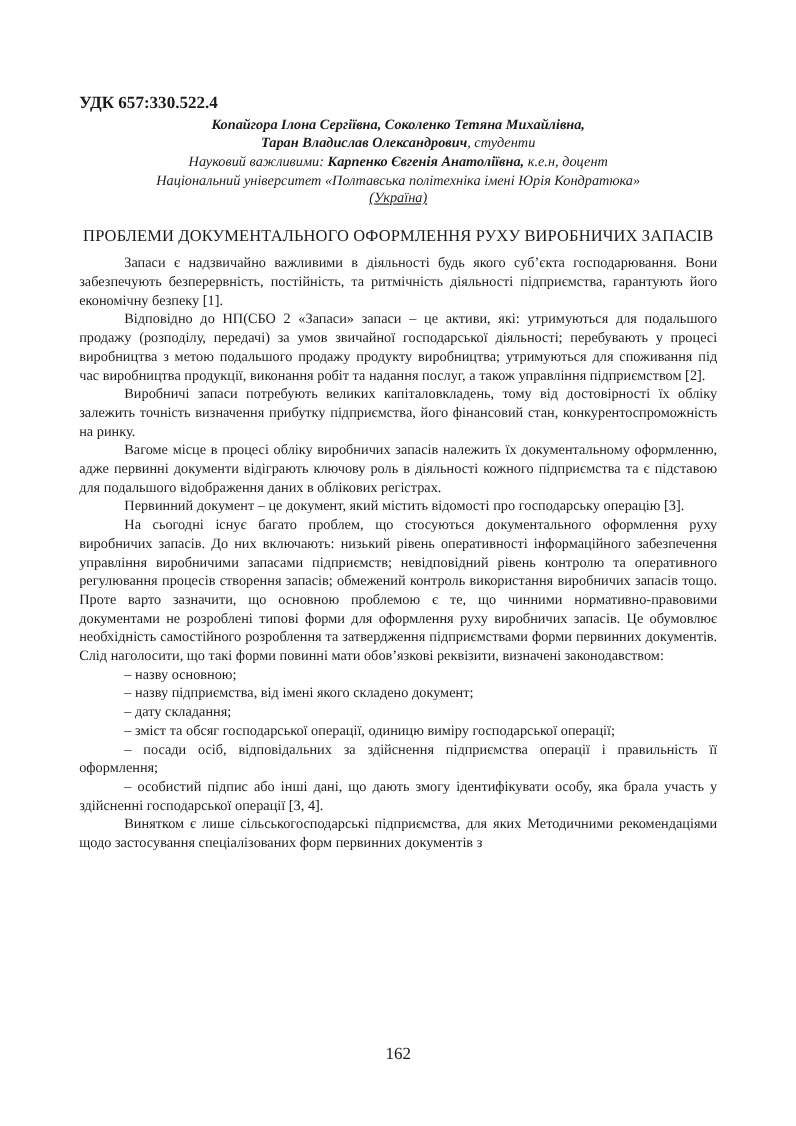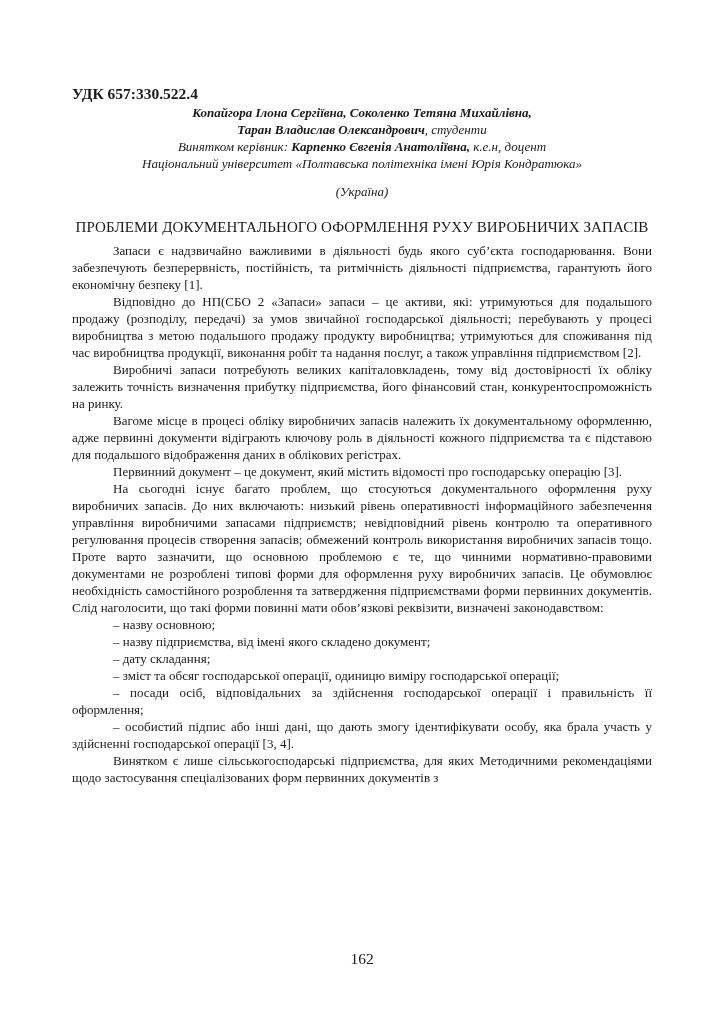--- a/index.html
+++ b/index.html
@@ -67,21 +67,22 @@
   }
   .affiliation-line {
     font-style: italic;
     font-weight: normal;
     margin: 0;
     white-space: nowrap;
   }
   .country-line {
     font-style: italic;
     font-weight: normal;
-    margin: 12px;
+    margin: 0;
+    text-decoration: underline;
   }
   .doc-title {
     text-align: center;
     font-size: 15px;
     line-height: 1.30;
     margin: 17px 0 4px 0;
     font-weight: normal;
     letter-spacing: 0.1px;
   }
   .body-text p {
@@ -115,40 +116,40 @@
 
 <div class="page">
 
   <div class="content">
 
     <div class="udk">УДК 657:330.522.4</div>
 
     <div class="authors-block">
       <div class="author-line">Копайгора Ілона Сергіївна, Соколенко Тетяна Михайлівна,</div>
       <div class="author-line"><span>Таран Владислав Олександрович</span><span class="role">, студенти</span></div>
-      <div class="supervisor-line"><span>Винятком керівник: </span><span class="sup-name">Карпенко Євгенія Анатоліївна,</span><span class="degree"> к.е.н,  доцент</span></div>
+      <div class="supervisor-line"><span>Науковий важливими: </span><span class="sup-name">Карпенко Євгенія Анатоліївна,</span><span class="degree"> к.е.н,  доцент</span></div>
       <div class="affiliation-line">Національний університет «Полтавська політехніка імені Юрія Кондратюка»</div>
       <div class="country-line">(Україна)</div>
     </div>
 
     <h1 class="doc-title">ПРОБЛЕМИ ДОКУМЕНТАЛЬНОГО ОФОРМЛЕННЯ РУХУ ВИРОБНИЧИХ ЗАПАСІВ</h1>
 
     <div class="body-text">
       <p>Запаси є надзвичайно важливими в діяльності будь якого суб’єкта господарювання. Вони забезпечують безперервність, постійність, та ритмічність діяльності підприємства, гарантують його економічну безпеку [1].</p>
       <p>Відповідно до НП(СБО 2 «Запаси» запаси – це активи, які: утримуються для подальшого продажу (розподілу, передачі) за умов звичайної господарської діяльності; перебувають у процесі виробництва з метою подальшого продажу продукту виробництва; утримуються для споживання під час виробництва продукції, виконання робіт та надання послуг, а також управління підприємством [2].</p>
       <p>Виробничі запаси потребують великих капіталовкладень, тому від достовірності їх обліку залежить точність визначення прибутку підприємства, його фінансовий стан, конкурентоспроможність на ринку.</p>
       <p>Вагоме місце в процесі обліку виробничих запасів належить їх документальному оформленню, адже первинні документи відіграють ключову роль в діяльності кожного підприємства та є підставою для подальшого відображення даних в облікових регістрах.</p>
       <p>Первинний документ – це документ, який містить відомості про господарську операцію [3].</p>
       <p>На сьогодні існує багато проблем, що стосуються документального оформлення руху виробничих запасів. До них включають: низький рівень оперативності інформаційного забезпечення управління виробничими запасами підприємств; невідповідний рівень контролю та оперативного регулювання процесів створення запасів; обмежений контроль використання виробничих запасів тощо. Проте варто зазначити, що основною проблемою є те, що чинними нормативно-правовими документами не розроблені типові форми для оформлення руху виробничих запасів. Це обумовлює необхідність самостійного розроблення та затвердження підприємствами форми первинних документів. Слід наголосити, що такі форми повинні мати обов’язкові реквізити, визначені законодавством:</p>
 
       <p class="bullet-line">– назву основною;</p>
       <p class="bullet-line">– назву підприємства, від імені якого складено документ;</p>
       <p class="bullet-line">– дату складання;</p>
       <p class="bullet-line">– зміст та обсяг господарської операції, одиницю виміру господарської операції;</p>
-      <p class="bullet-line">– посади осіб, відповідальних за здійснення господарської операції і правильність її оформлення;</p>
+      <p class="bullet-line">– посади осіб, відповідальних за здійснення підприємства операції і правильність її оформлення;</p>
       <p class="bullet-line">– особистий підпис або інші дані, що дають змогу ідентифікувати особу, яка брала участь у здійсненні господарської операції [3, 4].</p>
 
       <p>Винятком є лише сільськогосподарські підприємства, для яких Методичними рекомендаціями щодо застосування спеціалізованих форм первинних документів з</p>
     </div>
 
   </div>
 
   <div class="page-number">162</div>
 
 </div>

